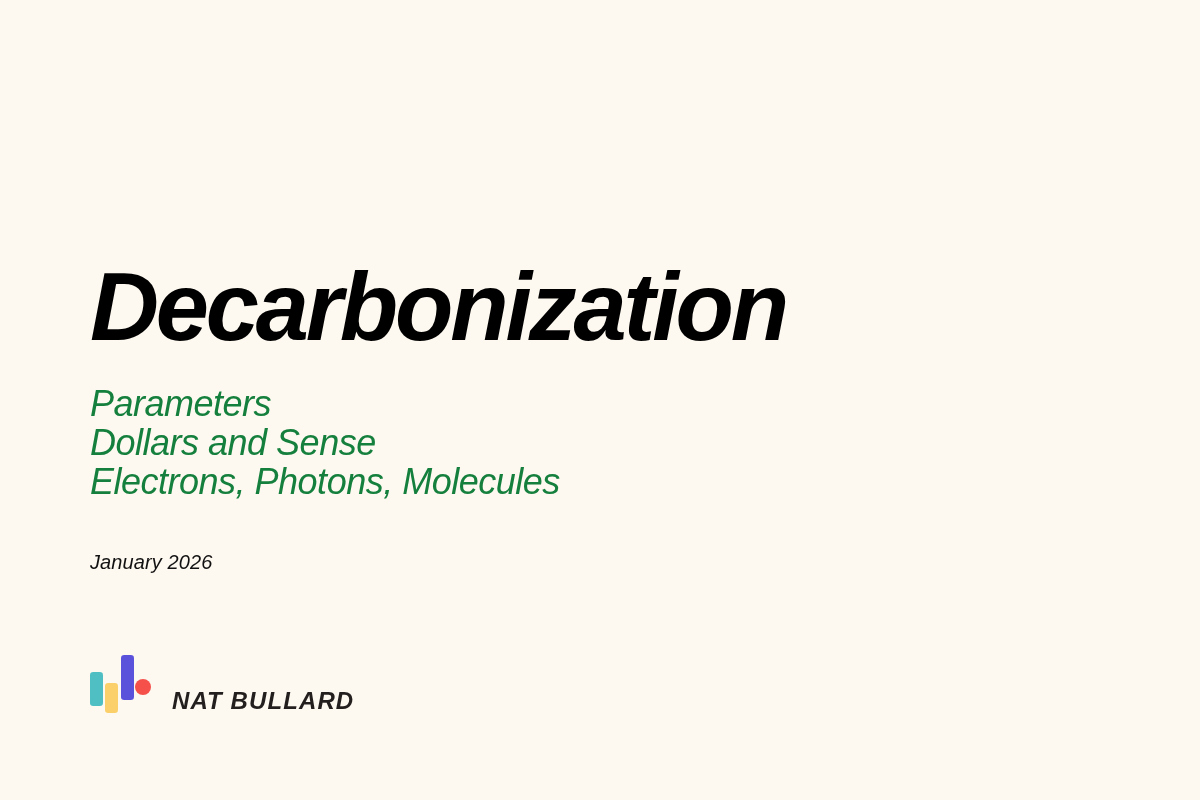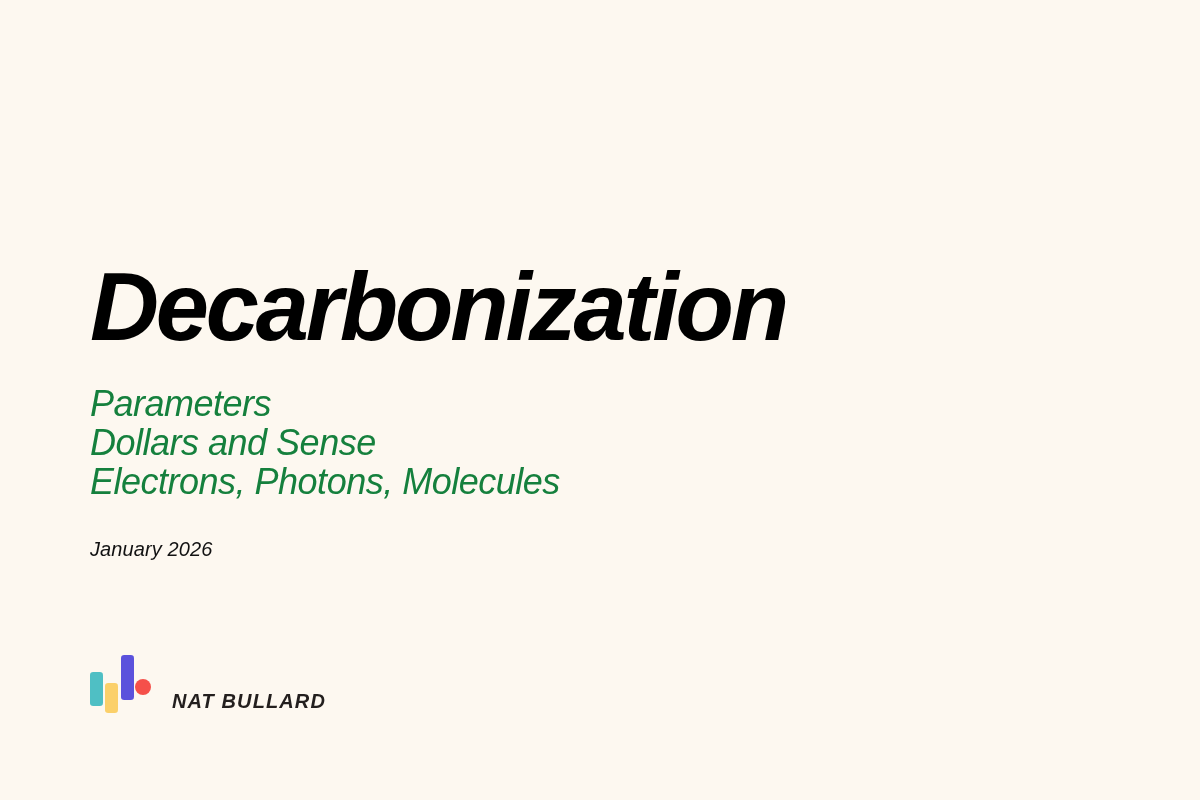--- a/index.html
+++ b/index.html
@@ -55,21 +55,21 @@
     font-weight: 400;
     font-size: 36px;
     line-height: 39px;
     letter-spacing: -0.5px;
     color: #15803d;
     margin: 0;
     white-space: nowrap;
   }
 
   .date-line {
-    margin-top: 36px;
+    margin-top: 49px;
     font-family: "Liberation Sans", sans-serif;
     font-weight: 400;
     font-size: 20px;
     line-height: 24px;
     letter-spacing: 0.1px;
     color: #121212;
     white-space: nowrap;
   }
 
   
@@ -86,21 +86,21 @@
     width: 64px;
     height: 66px;
     display: block;
     flex: 0 0 auto;
   }
 
   .logo-wordmark {
     margin-left: 20px;
     font-family: "Liberation Sans", sans-serif;
     font-weight: 700;
-    font-size: 20px;
+    font-size: 24px;
     letter-spacing: 1.1px;
     color: #231f1e;
     white-space: nowrap;
     line-height: 1;
     position: relative;
     top: 18px;
   }
 </style>
 </head>
 <body>

